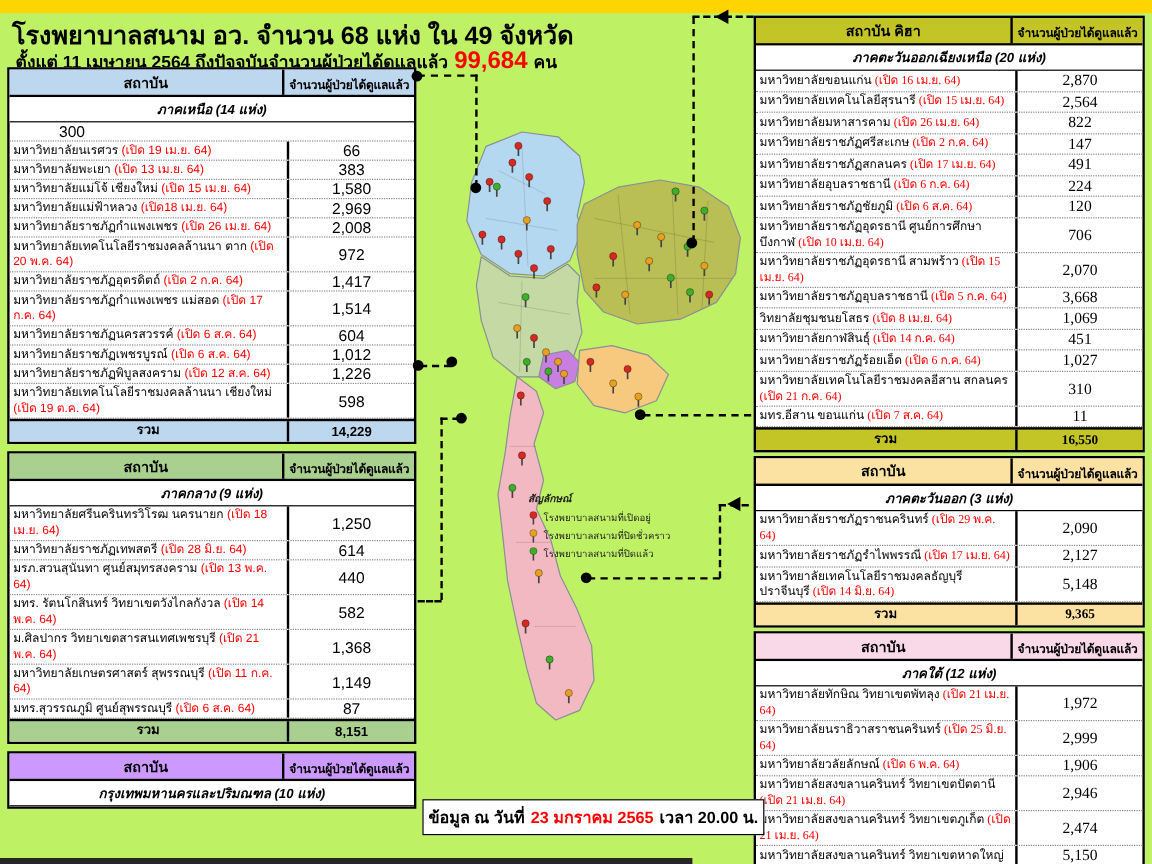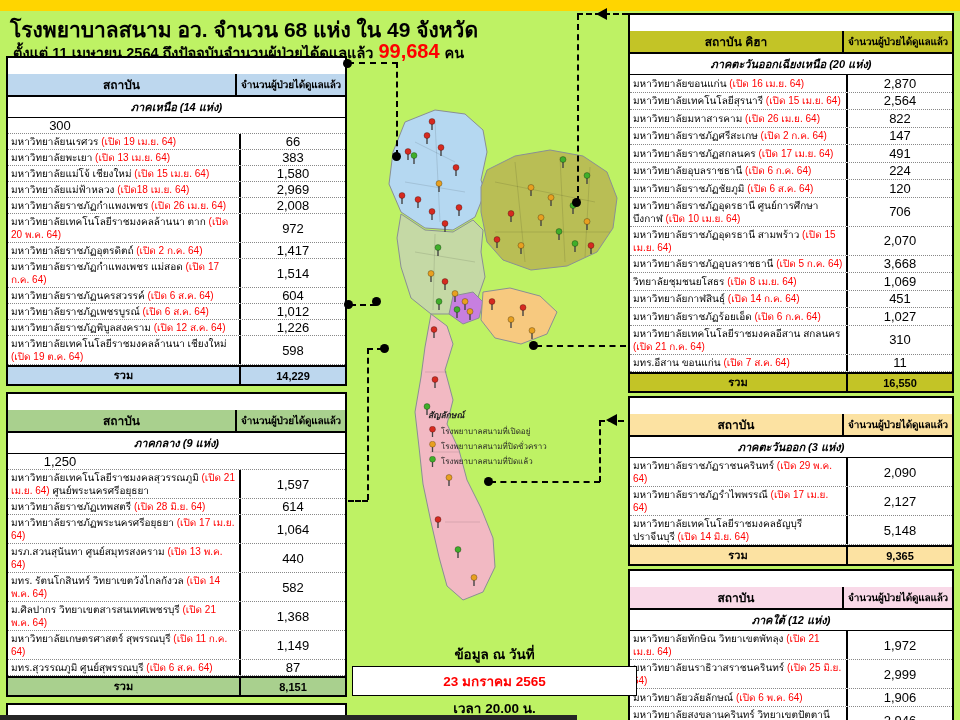--- a/index.html
+++ b/index.html
@@ -8,45 +8,45 @@
   .topbar{position:absolute;left:0;top:0;width:960px;height:11px;background:#ffd500;}
   .bottomstrip{position:absolute;left:0;top:715px;width:577px;height:5px;background:#262626;}
   .title{position:absolute;left:10px;top:13px;font-size:21px;font-weight:bold;white-space:nowrap;}
   .subtitle{position:absolute;left:13px;top:40px;font-size:14.5px;font-weight:bold;white-space:nowrap;}
   .subtitle .count{color:#f00;font-size:20px;padding:0 5px;}
   .col{position:absolute;}
   .left-col{left:6px;top:56px;width:341px;}
   .right-col{left:628px;top:13px;width:326px;}
   .ftable{border:2.5px solid #000;background:#fff;margin-bottom:6px;}
   .right-col .ftable{margin-bottom:3px;}
-  .thead{display:flex;border-bottom:2px solid #000;font-weight:bold;align-items:center;margin-top:16px;}
+  .thead{display:flex;border-bottom:2px solid #000;font-weight:bold;align-items:flex-end;}
   .th{padding:1px 2px;text-align:center;}
   .th.name{flex:1;font-size:12px;border-right:2px solid #000;}
   .th.val{width:104px;font-size:10px;letter-spacing:-0.2px;white-space:nowrap;display:flex;align-items:center;justify-content:center;}
   .region-row{text-align:center;font-style:italic;font-weight:bold;font-size:11px;
               border-bottom:1px solid #000;padding:1px 0;background:#fff;}
   .trow{display:flex;border-bottom:1px dotted #888;align-items:stretch;}
   .trow:last-child{border-bottom:none;}
   .td{display:flex;align-items:center;}
   .td.name{flex:1;padding:1px 3px;border-right:2px solid #000;font-size:10px;line-height:1.3;
            min-height:13px;flex-wrap:wrap;column-gap:3px;}
   .td.val{width:104px;justify-content:center;font-size:13px;min-height:13px;}
-  .right-col .td.name,.right-col .td.val{min-height:14.5px;}
+  .right-col .td.name,.right-col .td.val{min-height:14.5px;font-family:Liberation Serif, serif;}
   .red{color:#f00;}
   .trow.total{border-top:2px solid #000;border-bottom:none;font-weight:bold;}
   .trow.total .td{font-size:11px;min-height:15px;justify-content:center;}
   
   .map-svg{position:absolute;left:335px;top:52px;width:292px;height:620px;}
-  .legend{position:absolute;left:428px;top:408px;width:140px;font-size:8px;color:#222;}
+  .legend{position:absolute;left:440px;top:408px;width:140px;font-size:8px;color:#222;}
   .legend-title{font-size:8.5px;font-weight:bold;font-style:italic;margin-bottom:3px;}
   .legend-item{display:flex;align-items:center;gap:4px;margin-bottom:2px;}
   .legend-item svg{flex:0 0 auto;}
   .datebox{position:absolute;left:352px;top:666px;width:283px;height:28px;border:1.5px solid #000;
            display:flex;align-items:center;justify-content:center;font-size:13.5px;font-weight:bold;
-           gap:5px;background:#fff;white-space:nowrap;flex-direction:column;}
+           gap:5px;background:#fff;white-space:nowrap;}
   
   .dash-h{position:absolute;border-top:2px dashed #000;height:0;}
   .dash-v{position:absolute;border-left:2px dashed #000;width:0;}
   .dot{position:absolute;width:9px;height:9px;border-radius:50%;background:#000;}
   .arrow-left{position:absolute;width:0;height:0;border-top:6px solid transparent;
               border-bottom:6px solid transparent;border-right:11px solid #000;}
 </style>
 </head>
 <body>
 
@@ -145,39 +145,30 @@
           <div class="td val">14,229</div>
         </div>
       </div>
       <div class="ftable">
         <div class="thead" style="background:#a9d08e">
           <div class="th name">สถาบัน</div>
           <div class="th val">จำนวนผู้ป่วยได้ดูแลแล้ว</div>
         </div>
         <div class="region-row">ภาคกลาง (9 แห่ง)</div>
         <div class="trow">
+          <div class="td name">
+            <span>มหาวิทยาลัยศรีนครินทรวิโรฒ นครนายก <span class="red">(เปิด 18 เม.ย. 64)</span></span>
+          </div>
           <div class="td val">1,250</div>
         </div>
         <div class="trow">
           <div class="td name">
-            <span>มหาวิทยาลัยเทคโนโลยีราชมงคลสุวรรณภูมิ <span class="red">(เปิด 21 เม.ย. 64)</span> ศูนย์พระนครศรีอยุธยา</span>
-          </div>
-          <div class="td val">1,597</div>
-        </div>
-        <div class="trow">
-          <div class="td name">
             <span>มหาวิทยาลัยราชภัฏเทพสตรี <span class="red">(เปิด 28 มิ.ย. 64)</span></span>
           </div>
           <div class="td val">614</div>
-        </div>
-        <div class="trow">
-          <div class="td name">
-            <span>มหาวิทยาลัยราชภัฏพระนครศรีอยุธยา <span class="red">(เปิด 17 เม.ย. 64)</span></span>
-          </div>
-          <div class="td val">1,064</div>
         </div>
         <div class="trow">
           <div class="td name">
             <span>มรภ.สวนสุนันทา ศูนย์สมุทรสงคราม <span class="red">(เปิด 13 พ.ค. 64)</span></span>
           </div>
           <div class="td val">440</div>
         </div>
         <div class="trow">
           <div class="td name">
             <span>มทร. รัตนโกสินทร์  วิทยาเขตวังไกลกังวล <span class="red">(เปิด 14 พ.ค. 64)</span></span>

